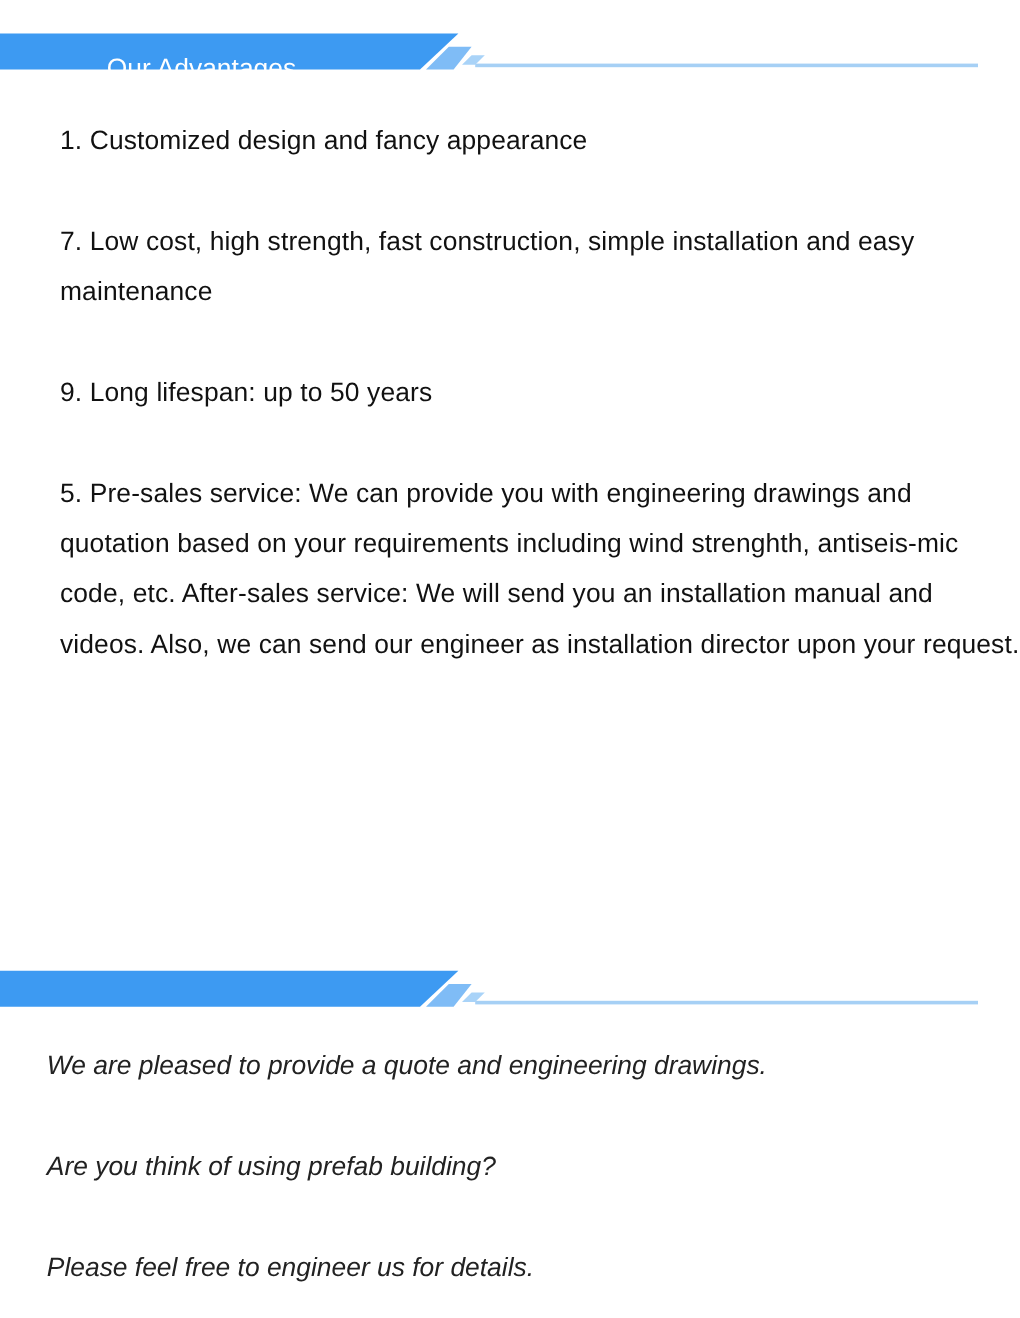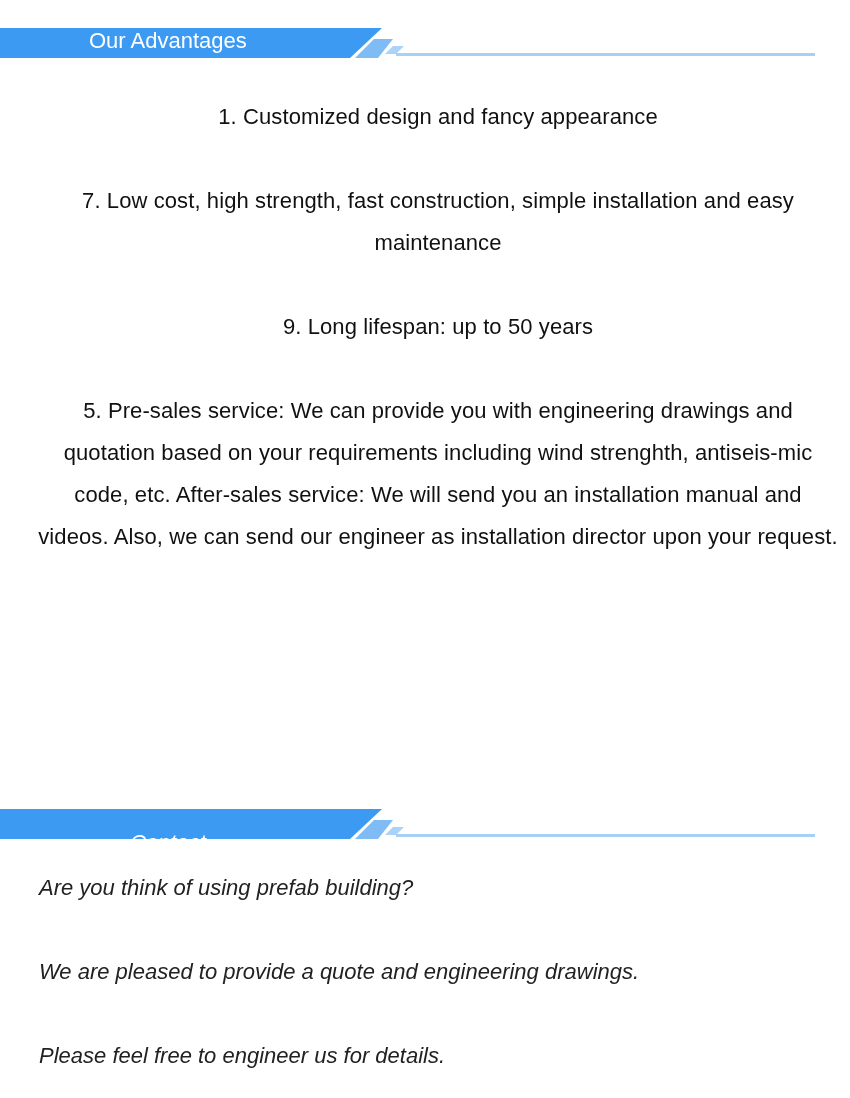--- a/index.html
+++ b/index.html
@@ -1,24 +1,24 @@
 <!DOCTYPE html>
 <html><head>
 <meta charset="utf-8">
 <style>
   html, body { margin: 0; padding: 0; background: #ffffff; }
   body { width: 850px; height: 1098px; position: relative; overflow: hidden; font-family: "Liberation Sans", sans-serif; color: #111111; }
   .banner { position: absolute; left: 0; width: 850px; height: 34px; }
   .banner svg { position: absolute; left: 0; top: 0; }
-  .banner-title { position: absolute; top: 0; height: 32px; line-height: 28px; font-size: 22px; color: #ffffff; text-align: center; }
+  .banner-title { position: absolute; top: 16px; height: 32px; line-height: 28px; font-size: 22px; color: #ffffff; text-align: center; }
   .banner-adv { top: 27px; }
   .banner-adv .banner-title { left: 89px; }
   .banner-contact { top: 808px; }
   .banner-contact .banner-title { left: 130px; font-style: italic; margin-top: 21px; }
-  .adv-list { position: absolute; left: 38px; top: 96px; width: 800px; margin: 0; padding: 0; list-style: none; text-align: center; }
+  .adv-list { position: absolute; left: 50px; top: 96px; width: 800px; margin: 0; padding: 0; list-style: none; }
   .adv-item { font-size: 22px; line-height: 42px; margin: 0 0 42px 0; color: #111111; letter-spacing: 0.1px; }
   .contact-lines { position: absolute; left: 39px; top: 868px; width: 800px; }
   .contact-line { font-size: 22px; font-style: italic; line-height: 40px; margin: 0 0 44px 0; color: #222222; }
 </style>
 </head>
 <body>
 
 <div class="banner banner-adv">
   <svg width="850" height="34" viewBox="0 0 850 34">
     <polygon points="0,1 382,1 350,31 0,31" fill="#3d9af2"></polygon>
@@ -40,16 +40,16 @@
   <svg width="850" height="34" viewBox="0 0 850 34">
     <polygon points="0,1 382,1 350,31 0,31" fill="#3d9af2"></polygon>
     <polygon points="374,12 393,12 378,31 355,31" fill="#7fbcf6"></polygon>
     <polygon points="393,19 404,19 396,27 385,27" fill="#a9d3f8"></polygon>
     <rect x="396" y="26" width="419" height="3" fill="#a6d0f5"></rect>
   </svg>
   <div class="banner-title">Contact</div>
 </div>
 
 <div class="contact-lines">
+  <p class="contact-line">We are pleased to provide a quote and engineering drawings.</p>
   <p class="contact-line">Are you think of using prefab building?</p>
-  <p class="contact-line">We are pleased to provide a quote and engineering drawings.</p>
   <p class="contact-line">Please feel free to engineer us for details.</p>
 </div>
 
 </body></html>

